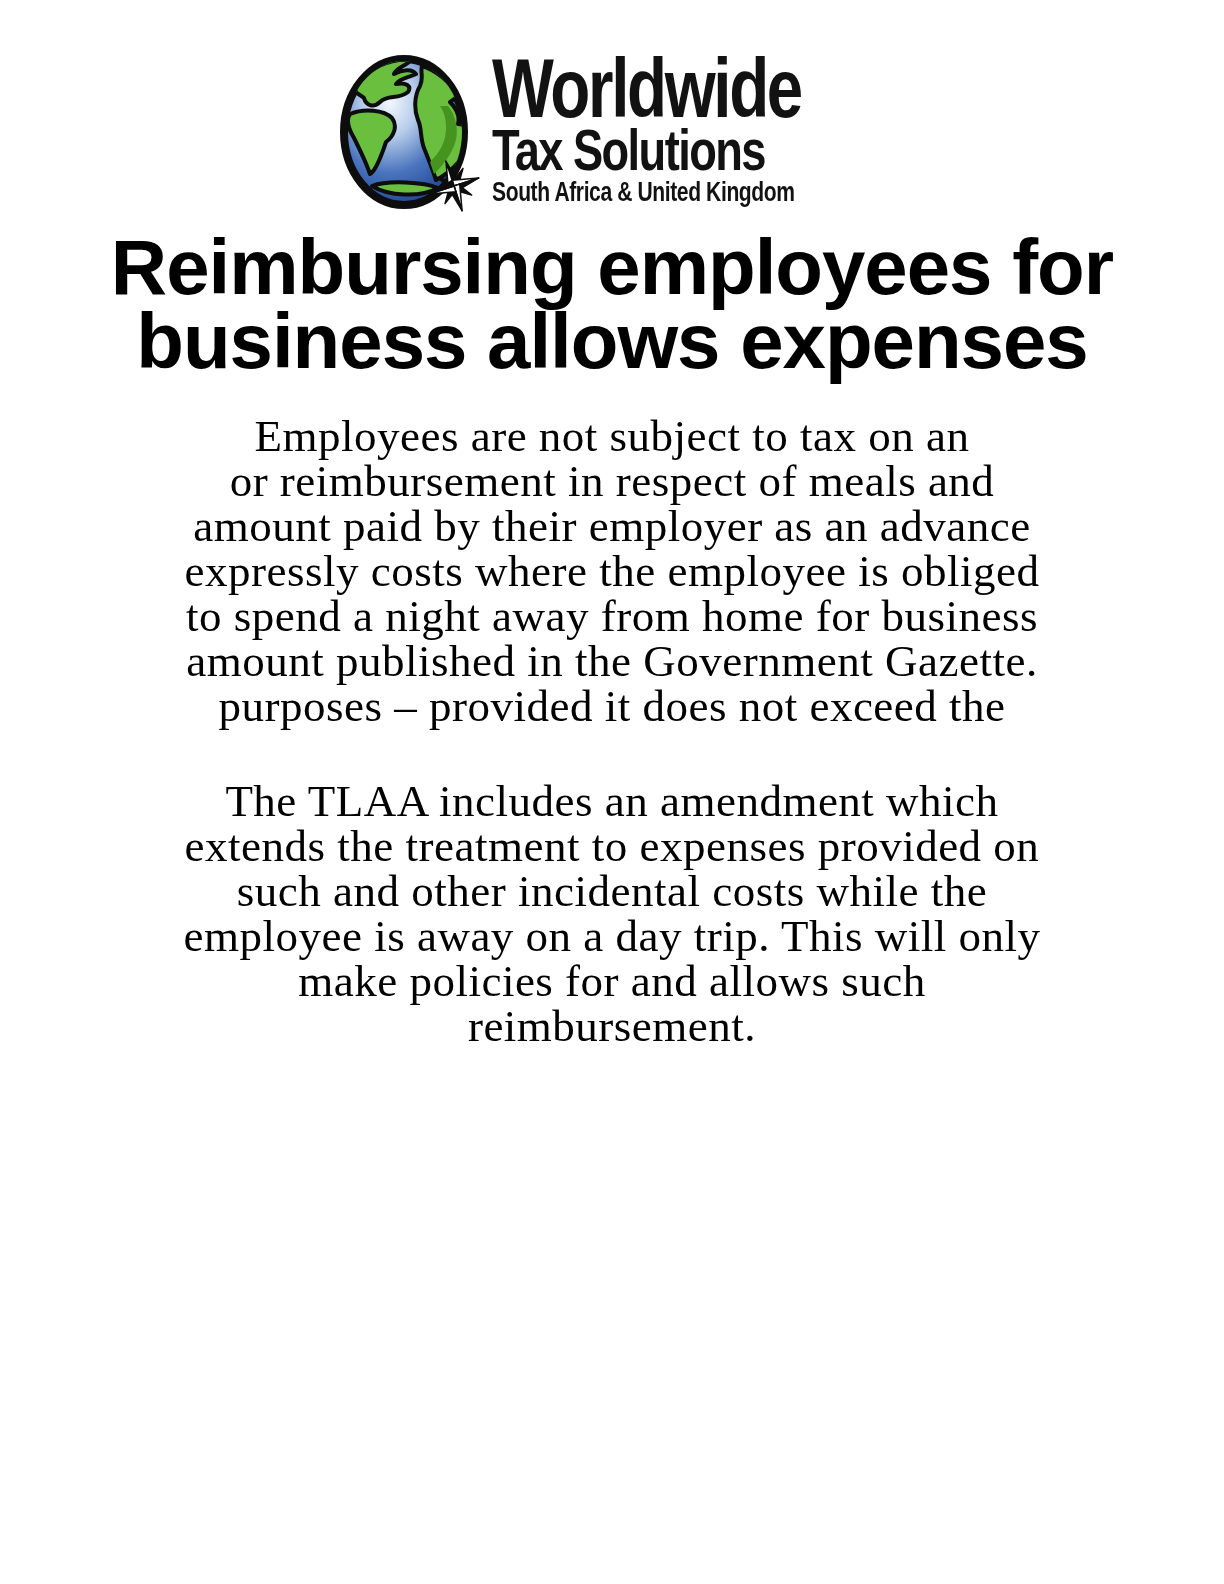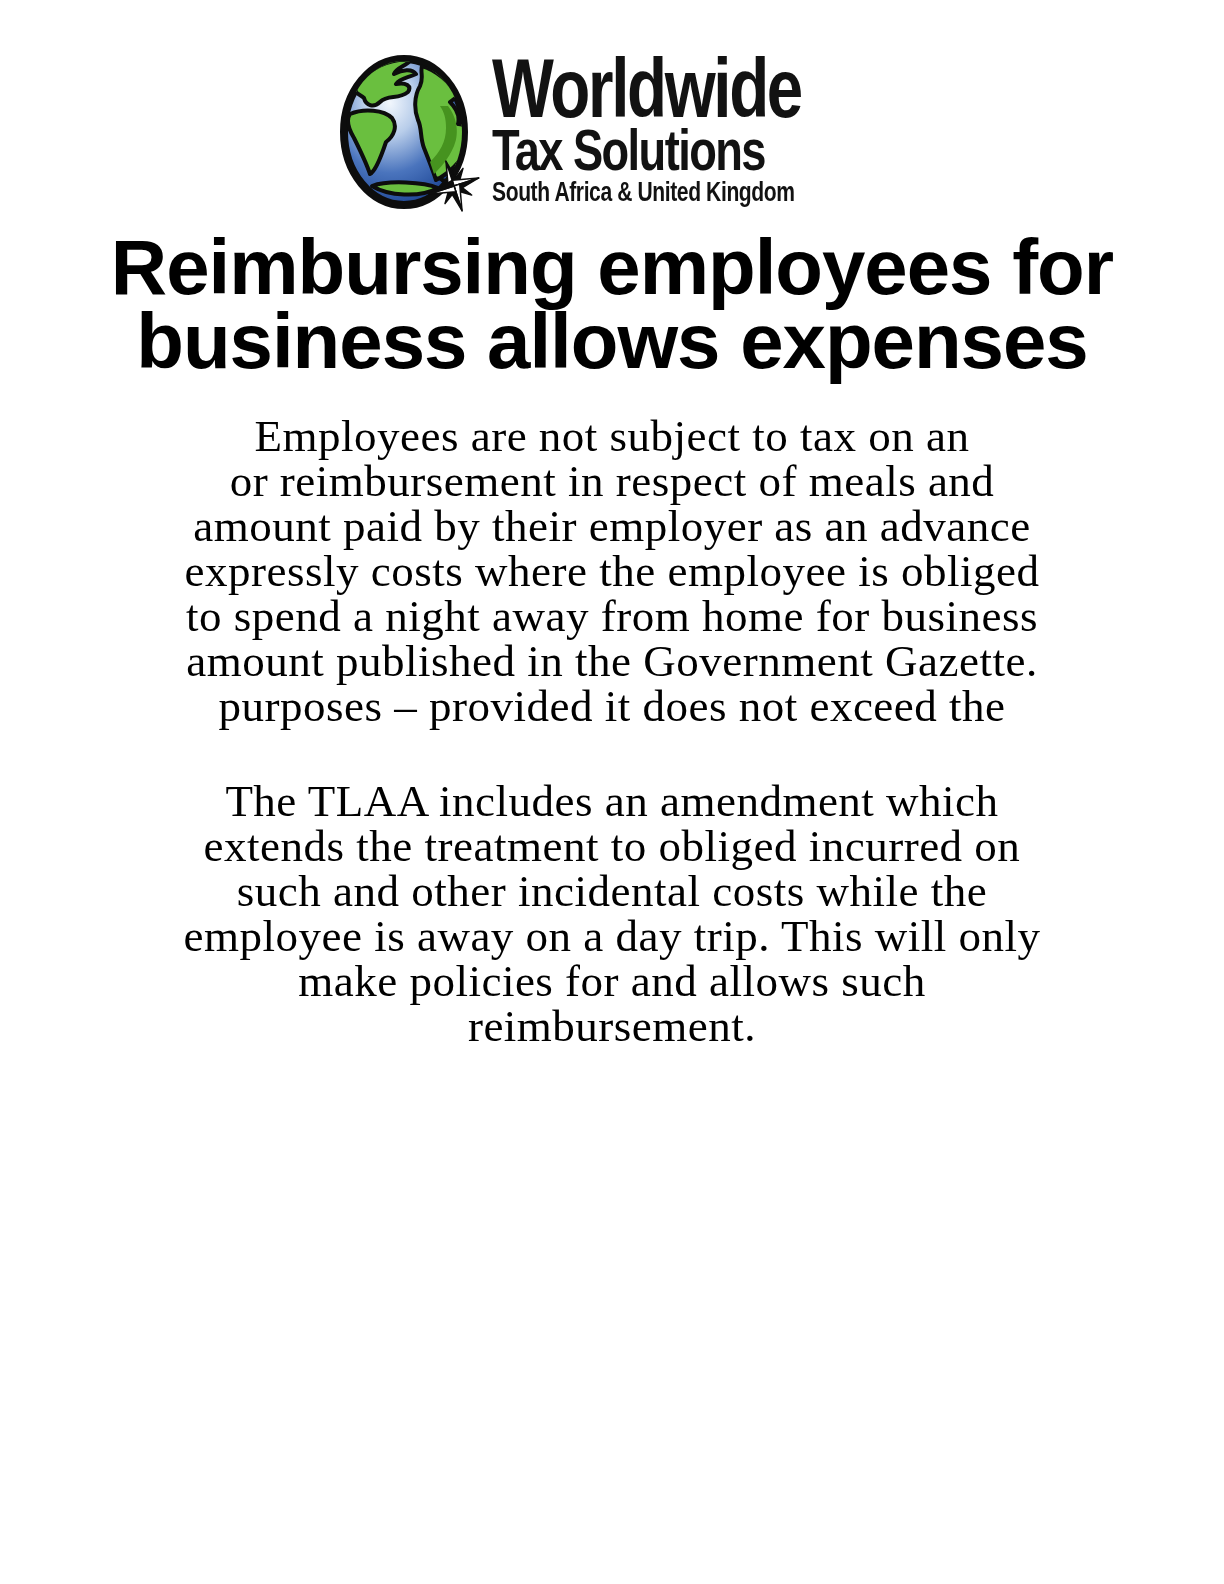--- a/index.html
+++ b/index.html
@@ -147,20 +147,20 @@
     <div class="line">or reimbursement in respect of meals and</div>
     <div class="line">amount paid by their employer as an advance</div>
     <div class="line">expressly costs where the employee is obliged</div>
     <div class="line">to spend a night away from home for business</div>
     <div class="line">amount published in the Government Gazette.</div>
     <div class="line">purposes – provided it does not exceed the</div>
   </div>
 
   <div class="body-para para-2">
     <div class="line">The TLAA includes an amendment which</div>
-    <div class="line">extends the treatment to obliged incurred on</div>
+    <div class="line">extends the treatment to expenses provided on</div>
     <div class="line">such and other incidental costs while the</div>
     <div class="line">employee is away on a day trip. This will only</div>
     <div class="line">make policies for and allows such</div>
     <div class="line">reimbursement.</div>
   </div>
 
 </div>
 
 </body></html>

